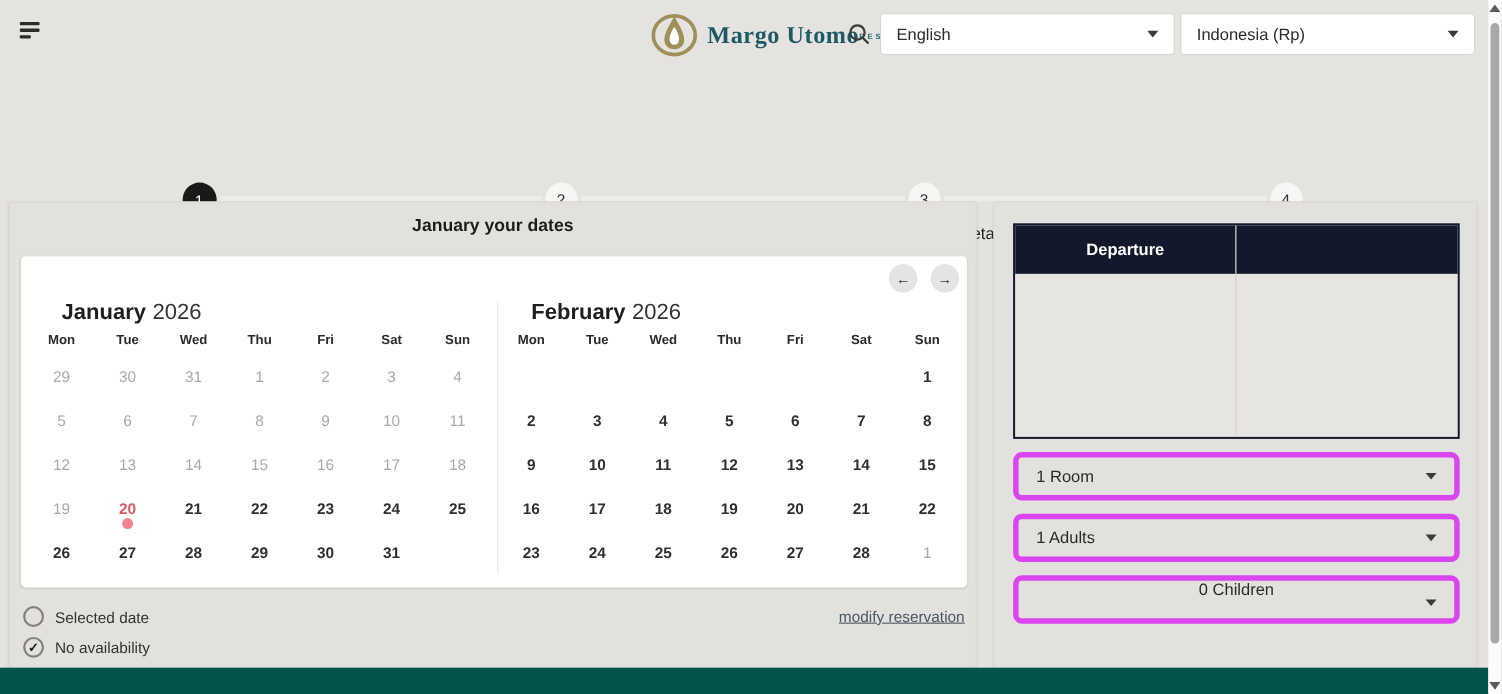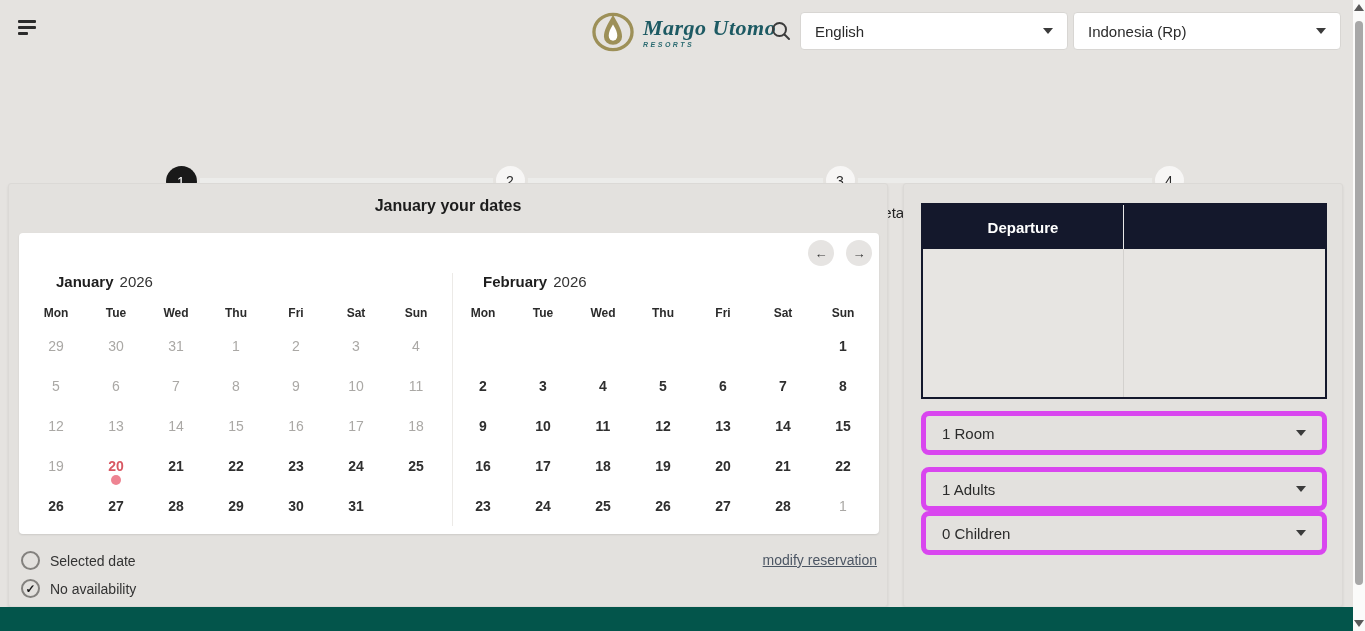--- a/index.html
+++ b/index.html
@@ -8,21 +8,21 @@
 
   
   .header { position:absolute; left:0; top:0; width:1353px; height:62px; }
   .menu-btn { position:absolute; left:18px; top:20px; width:24px; height:20px; cursor:pointer; }
   .menu-btn i { display:block; background:#2b2b2b; height:2.6px; border-radius:1px; margin-bottom:3.4px; }
   .menu-btn i:nth-child(1){ width:18px; }
   .menu-btn i:nth-child(2){ width:18px; }
   .menu-btn i:nth-child(3){ width:10px; }
   .brand { position:absolute; left:592px; top:10px; height:44px; display:flex; align-items:center; }
   .brand-emblem { width:42px; height:40px; margin-right:9px; }
-  .brand-text { display:flex; flex-direction:column; align-items:flex-start;font-style:italic; }
+  .brand-text { display:flex; flex-direction:row; align-items:center; }
   .brand-name { font-family:"Liberation Serif", serif; font-size:22px; color:#1d5a63; font-weight:600; letter-spacing:.5px; line-height:22px; }
   .brand-tagline { font-size:7px; letter-spacing:2.5px; color:#2a6a70; font-weight:bold; margin-top:2px; }
   .search-btn { position:absolute; left:770px; top:20px; width:22px; height:22px; cursor:pointer; }
   .hdr-select { position:absolute; top:12px; width:268px; height:38px; background:#ffffff; border:1px solid #d8d6d3; border-radius:4px; display:flex; align-items:center; padding:0 14px; font-size:15px; color:#2b2b2b; cursor:pointer; }
   .hdr-select.lang { left:800px; }
   .hdr-select.curr { left:1073px; }
   .caret { margin-left:auto; width:0; height:0; border-left:5px solid transparent; border-right:5px solid transparent; border-top:6px solid #3b3b3b; }
 
   
   .stepper { position:absolute; left:0; top:82px; width:1353px; height:70px; }
@@ -35,21 +35,21 @@
   
   .cal-panel { position:absolute; left:8px; top:183px; width:880px; height:424px; background:#e3e1de; border:1px solid #dbd9d6; border-radius:3px; box-shadow:0 2px 3px rgba(0,0,0,.08); }
   .cal-title { text-align:center; font-size:16px; font-weight:bold; color:#1c1c1c; margin-top:13px; }
   .cal-card { position:absolute; left:10px; top:49px; width:860px; height:301px; background:#ffffff; border-radius:4px; box-shadow:0 1px 2px rgba(0,0,0,.10); }
   .nav-btn { position:absolute; top:7px; width:26px; height:26px; border-radius:50%; background:#e6e4e2; border:none; display:flex; align-items:center; justify-content:center; font-size:13px; color:#333; cursor:pointer; }
   .nav-btn.prev { left:789px; }
   .nav-btn.next { left:827px; }
   .month { position:absolute; top:40px; width:420px; }
   .month.m0 { left:7px; }
   .month.m1 { left:433px; border-left:1px solid #eceae7; }
-  .month-title { padding-left:30px; font-size:15px; margin-bottom:10px; }
+  .month-title { padding-left:30px; font-size:20px; }
   .month-title b { color:#1e1e1e; margin-right:6px; }
   .month-title span { color:#333333; font-weight:normal; }
   .month-grid { display:grid; grid-template-columns:repeat(7,60px); }
   .wd-cell { height:26px; display:flex; align-items:center; justify-content:center; font-size:12px; font-weight:bold; color:#2b2b2b; }
   .day-cell { position:relative; height:40px; display:flex; align-items:center; justify-content:center; font-size:14px; }
   .day-cell.normal { color:#2f2f2f; font-weight:bold; cursor:pointer; }
   .day-cell.muted { color:#aaa8a5; }
   .day-cell.marked { color:#d85863; font-weight:bold; cursor:pointer; }
   .day-cell .dot { position:absolute; left:50%; transform:translateX(-50%); bottom:1px; width:10px; height:10px; border-radius:50%; background:#ee8492; }
   .legend-row { position:absolute; left:12px; display:flex; align-items:center; }
@@ -63,21 +63,21 @@
   .book-panel { position:absolute; left:903px; top:183px; width:440px; height:424px; background:#e3e1de; border:1px solid #dbd9d6; border-radius:3px; box-shadow:0 2px 3px rgba(0,0,0,.08); }
   .ad-table { position:absolute; left:17px; top:19px; width:406px; height:196px; border:2px solid #14182c; display:flex; flex-direction:column; }
   .ad-head { height:44px; background:#14182c; display:grid; grid-template-columns:1fr 1fr; }
   .ad-head-cell { display:flex; align-items:center; justify-content:center; color:#ffffff; font-size:15px; font-weight:bold; }
   .ad-head-cell:first-child { border-right:1px solid #e8e8e8; }
   .ad-body { flex:1; background:#e7e5e2; display:grid; grid-template-columns:1fr 1fr; }
   .ad-body-cell:first-child { border-right:1px solid #d3d1ce; }
   .occ-select { position:absolute; left:17px; width:406px; height:44px; border:5px solid #d946ef; border-radius:8px; display:flex; align-items:center; padding:0 16px; font-size:15px; color:#2b2b2b; cursor:pointer; background:transparent; }
   .occ-select.s0 { top:227px; }
   .occ-select.s1 { top:283px; }
-  .occ-select.s2 { top:327px; }
+  .occ-select.s2 { top:339px;flex-direction:column; }
   .occ-select .caret { border-top-width:6px; }
 
   
   .footer-bar { position:absolute; left:0; top:607px; width:1353px; height:24px; background:#03554b; }
   .scrollbar { position:absolute; left:1353px; top:0; width:12px; height:631px; background:#fbfbfa; }
   .sb-arrow { position:absolute; left:1px; width:0; height:0; border-left:5px solid transparent; border-right:5px solid transparent; cursor:pointer; }
   .sb-arrow.up { top:4px; border-bottom:7px solid #5a5a5a; }
   .sb-arrow.down { top:620px; border-top:7px solid #5a5a5a; }
   .sb-thumb { position:absolute; left:2px; top:21px; width:8px; height:564px; border-radius:4px; background:#a8a8a8; cursor:pointer; }
 </style>

